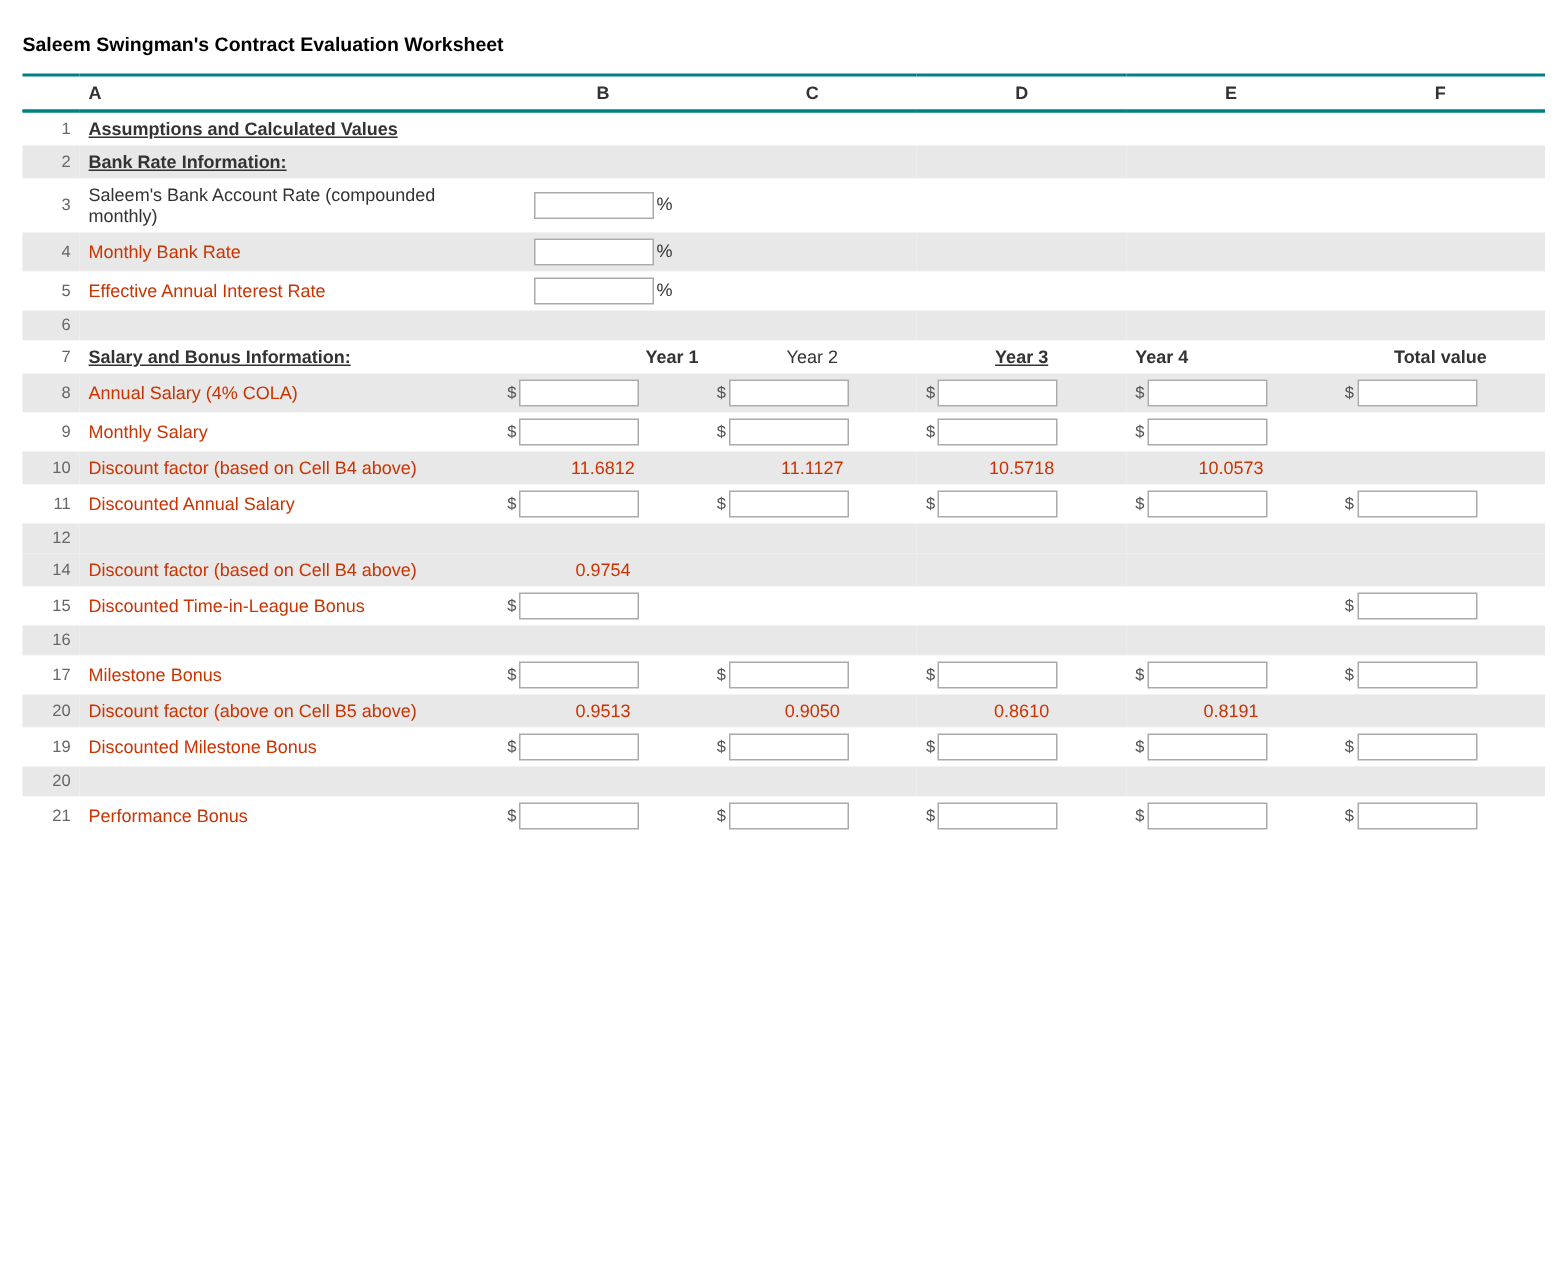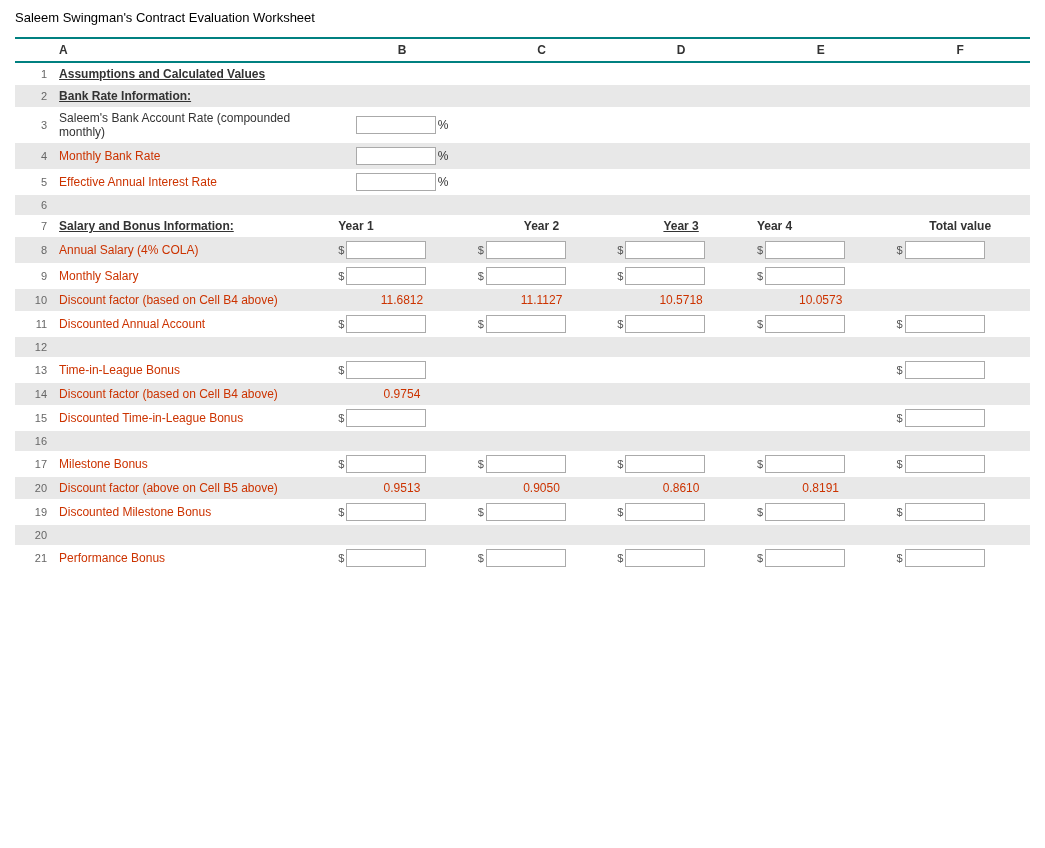--- a/index.html
+++ b/index.html
@@ -7,24 +7,25 @@
       font-family: Arial, sans-serif;
       font-size: 12px;
       background: #fff;
       color: #333;
     }
     .page-container {
       padding: 10px 15px;
       max-width: 1045px;
     }
     .page-title {
-      font-weight: normal;
+      font-weight: bold;
       font-size: 13px;
       margin-bottom: 12px;
       color: #000;
+      margin-top: 12px;
     }
     .spreadsheet {
       width: 100%;
       border-collapse: collapse;
       border-top: 2px solid #008080;
     }
     
     .col-header-row th {
       background: #fff;
       font-weight: bold;
@@ -181,22 +182,22 @@
           <td class="label-cell"></td>
           <td></td>
           <td></td>
           <td></td>
           <td></td>
           <td></td>
         </tr>
         <tr class="data-row white">
           <td class="row-num">7</td>
           <td class="label-cell bold">Salary and Bonus Information:</td>
-          <td style="font-weight: bold; text-align: left;">Year 1</td>
-          <td style="font-weight: bold; text-align: center;">Year 2</td>
+          <td style="font-weight: bold; text-align: right;">Year 1</td>
+          <td style="font-weight: normal; text-align: center;">Year 2</td>
           <td style="font-weight: bold; text-align: center; text-decoration: underline;">Year 3</td>
           <td style="font-weight: bold; text-align: left;">Year 4</td>
           <td style="font-weight: bold; text-align: center;">Total value</td>
         </tr>
         <tr class="data-row shaded">
           <td class="row-num">8</td>
           <td class="label-cell colored">Annual Salary (4% COLA)</td>
           <td class="input-cell">
             <div class="dollar-input">
               <span>$</span>
@@ -261,21 +262,21 @@
           <td class="row-num">10</td>
           <td class="label-cell colored">Discount factor (based on Cell B4 above)</td>
           <td class="value-cell">11.6812</td>
           <td class="value-cell">11.1127</td>
           <td class="value-cell">10.5718</td>
           <td class="value-cell">10.0573</td>
           <td class="value-cell"></td>
         </tr>
         <tr class="data-row white">
           <td class="row-num">11</td>
-          <td class="label-cell colored">Discounted Annual Account</td>
+          <td class="label-cell colored">Discounted Annual Salary</td>
           <td class="input-cell">
             <div class="dollar-input">
               <span>$</span>
               <input type="text" style="">
             </div>
           </td>
           <td class="input-cell">
             <div class="dollar-input">
               <span>$</span>
               <input type="text" style="">
@@ -301,39 +302,20 @@
           </td>
         </tr>
         <tr class="data-row shaded">
           <td class="row-num">12</td>
           <td class="label-cell"></td>
           <td></td>
           <td></td>
           <td></td>
           <td></td>
           <td></td>
-        </tr>
-        <tr class="data-row white">
-          <td class="row-num">13</td>
-          <td class="label-cell colored">Time-in-League Bonus</td>
-          <td class="input-cell">
-            <div class="dollar-input">
-              <span>$</span>
-              <input type="text" style="">
-            </div>
-          </td>
-          <td class="input-cell"></td>
-          <td class="input-cell"></td>
-          <td class="input-cell"></td>
-          <td class="input-cell">
-            <div class="dollar-input">
-              <span>$</span>
-              <input type="text" style="">
-            </div>
-          </td>
         </tr>
         <tr class="data-row shaded">
           <td class="row-num">14</td>
           <td class="label-cell colored">Discount factor (based on Cell B4 above)</td>
           <td class="value-cell">0.9754</td>
           <td class="value-cell"></td>
           <td class="value-cell"></td>
           <td class="value-cell"></td>
           <td class="value-cell"></td>
         </tr>

